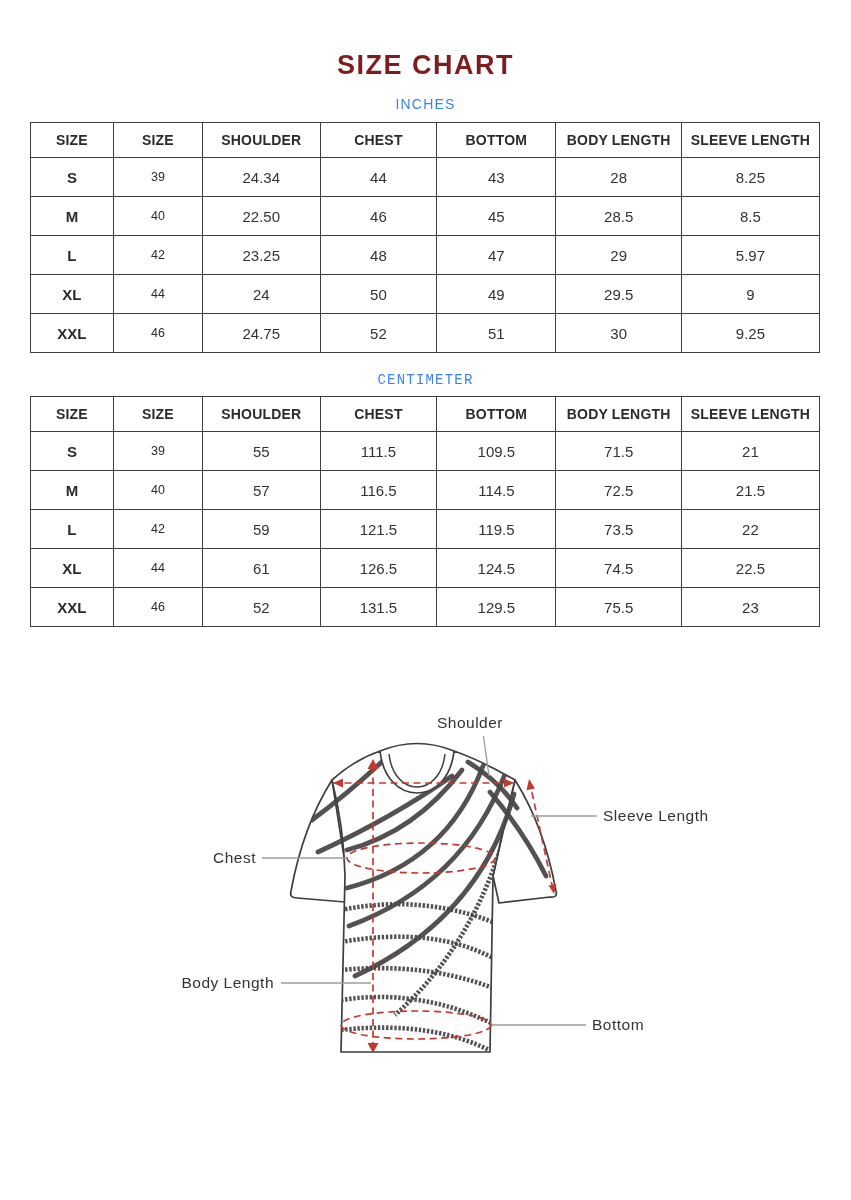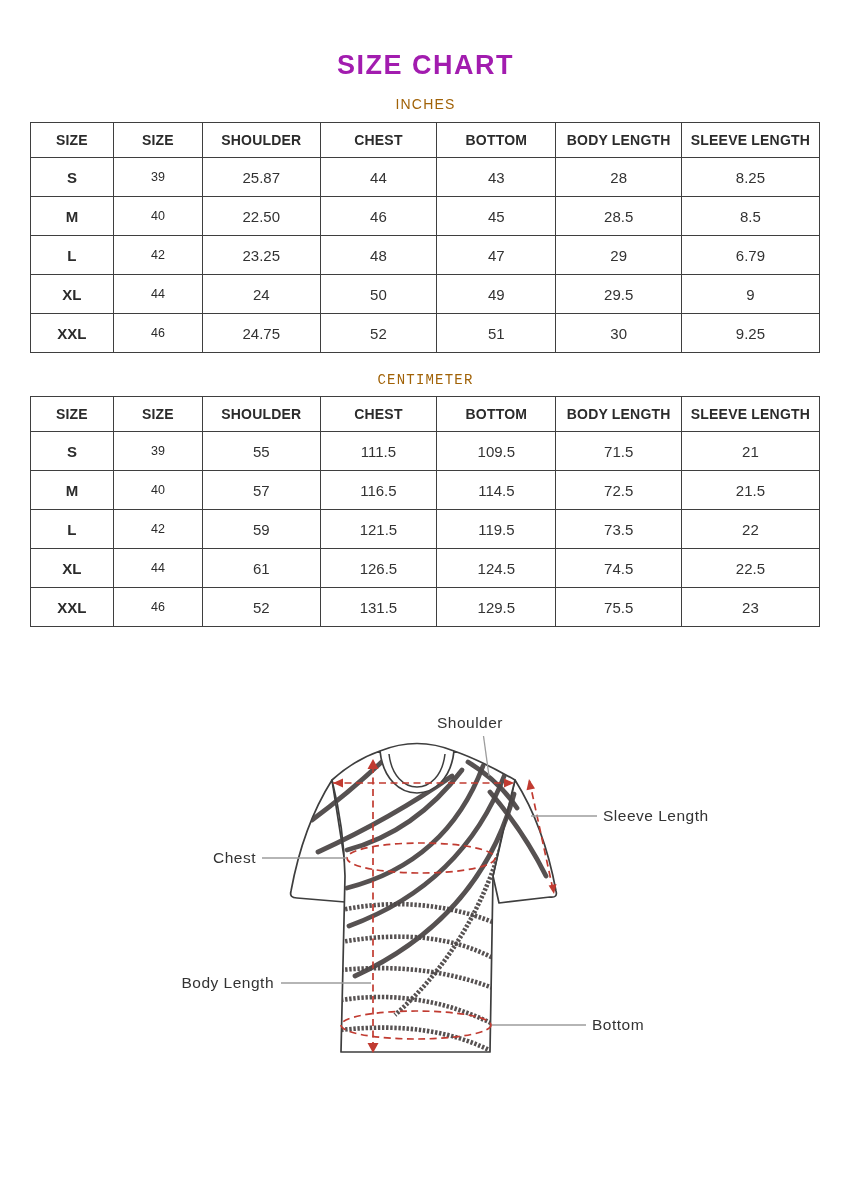--- a/index.html
+++ b/index.html
@@ -3,25 +3,25 @@
 <meta charset="utf-8">
 <style>
   html,body { margin:0; padding:0; background:#ffffff; }
   .page {
     position:relative; width:851px; height:1200px; background:#ffffff;
     font-family:"Liberation Sans","DejaVu Sans",sans-serif; color:#2e2e2e;
     overflow:hidden;
   }
   .title {
     position:absolute; top:50px; left:0; right:0; text-align:center;
-    font-size:27px; font-weight:bold; letter-spacing:1.5px; color:#a21caf;
+    font-size:27px; font-weight:bold; letter-spacing:1.5px; color:#7f1d1d;
   }
   .unit-label {
     position:absolute; left:0; right:0; text-align:center;
-    font-size:14px; letter-spacing:1.2px; color:#a16207;
+    font-size:14px; letter-spacing:1.2px; color:#3b82f6;
   }
   #unit-inches { top:96px; }
   #unit-cm     { top:372px;font-family:Liberation Mono, monospace; }
   table.size-table {
     position:absolute; left:30px; width:790px;
     border-collapse:collapse; table-layout:fixed;
   }
   #table-inches { top:122px; }
   #table-cm     { top:396px; }
   .size-table th, .size-table td {
@@ -76,21 +76,21 @@
           <th>CHEST</th>
           <th>BOTTOM</th>
           <th>BODY LENGTH</th>
           <th>SLEEVE LENGTH</th>
         </tr>
       </thead>
     <tbody>
         <tr>
           <td class="col-size-letter">S</td>
           <td class="col-size-number">39</td>
-          <td>25.87</td>
+          <td>24.34</td>
           <td>44</td>
           <td>43</td>
           <td>28</td>
           <td>8.25</td>
         </tr>
         <tr>
           <td class="col-size-letter">M</td>
           <td class="col-size-number">40</td>
           <td>22.50</td>
           <td>46</td>
@@ -98,21 +98,21 @@
           <td>28.5</td>
           <td>8.5</td>
         </tr>
         <tr>
           <td class="col-size-letter">L</td>
           <td class="col-size-number">42</td>
           <td>23.25</td>
           <td>48</td>
           <td>47</td>
           <td>29</td>
-          <td>6.79</td>
+          <td>5.97</td>
         </tr>
         <tr>
           <td class="col-size-letter">XL</td>
           <td class="col-size-number">44</td>
           <td>24</td>
           <td>50</td>
           <td>49</td>
           <td>29.5</td>
           <td>9</td>
         </tr>

